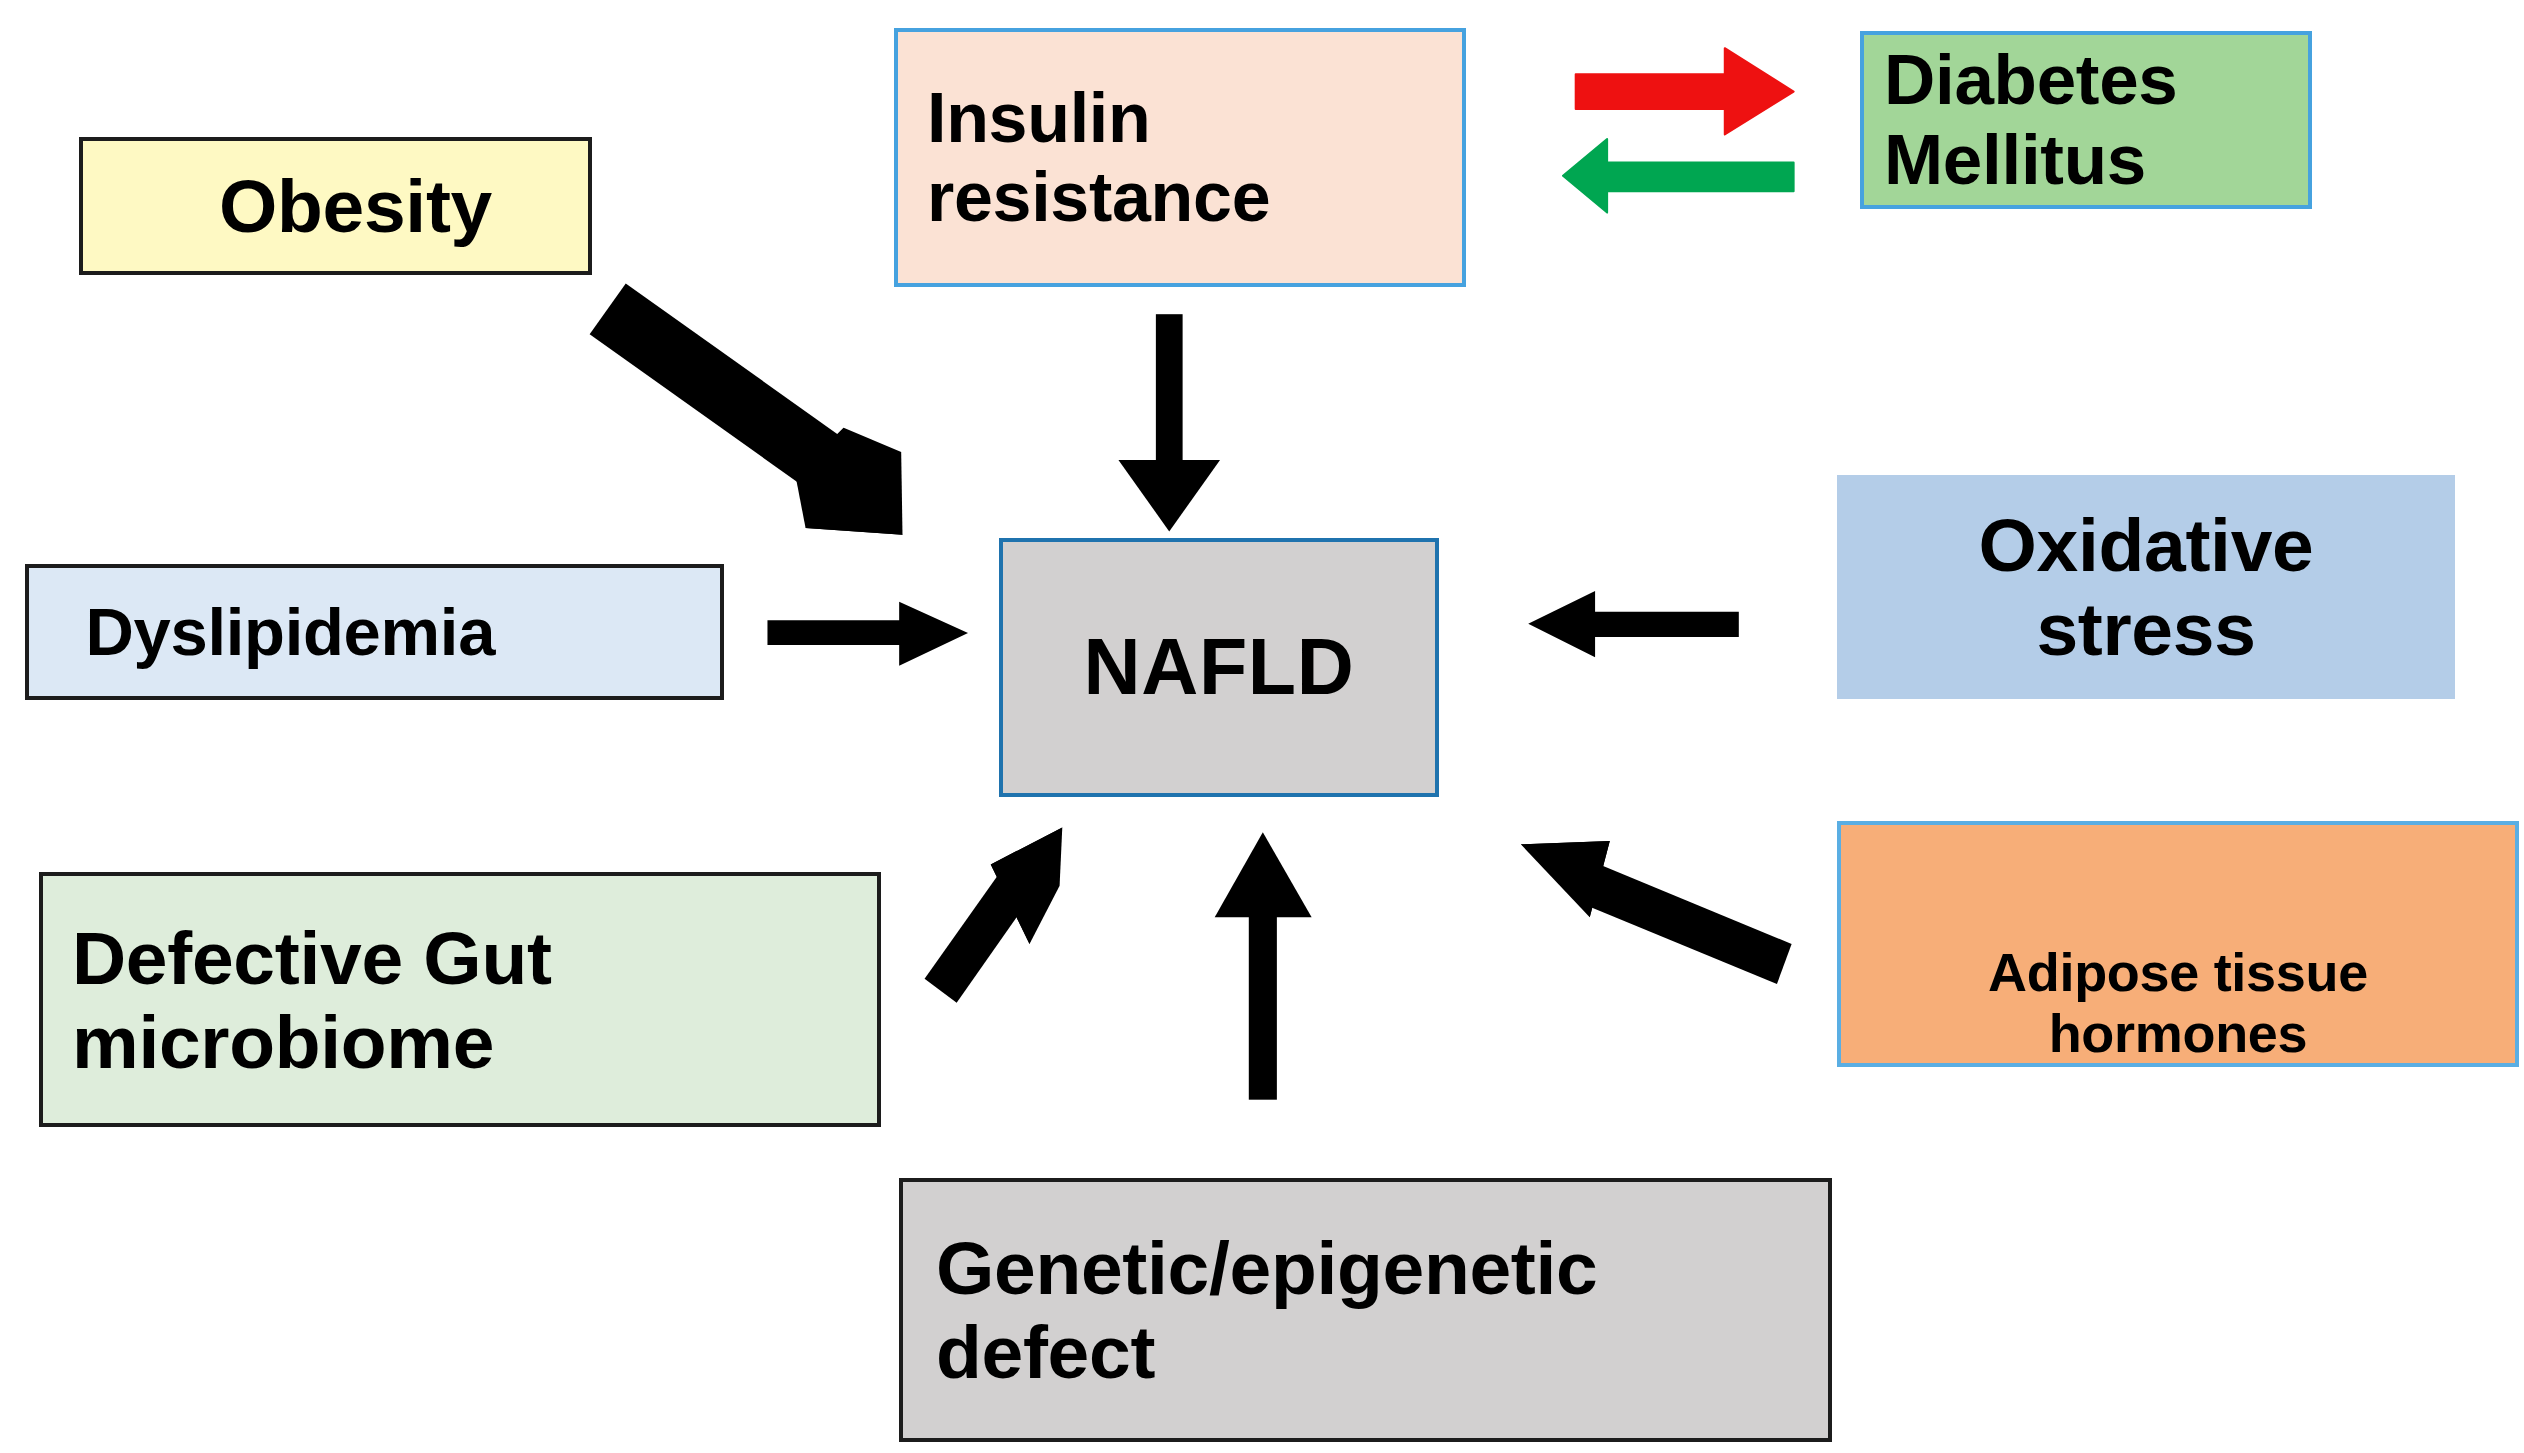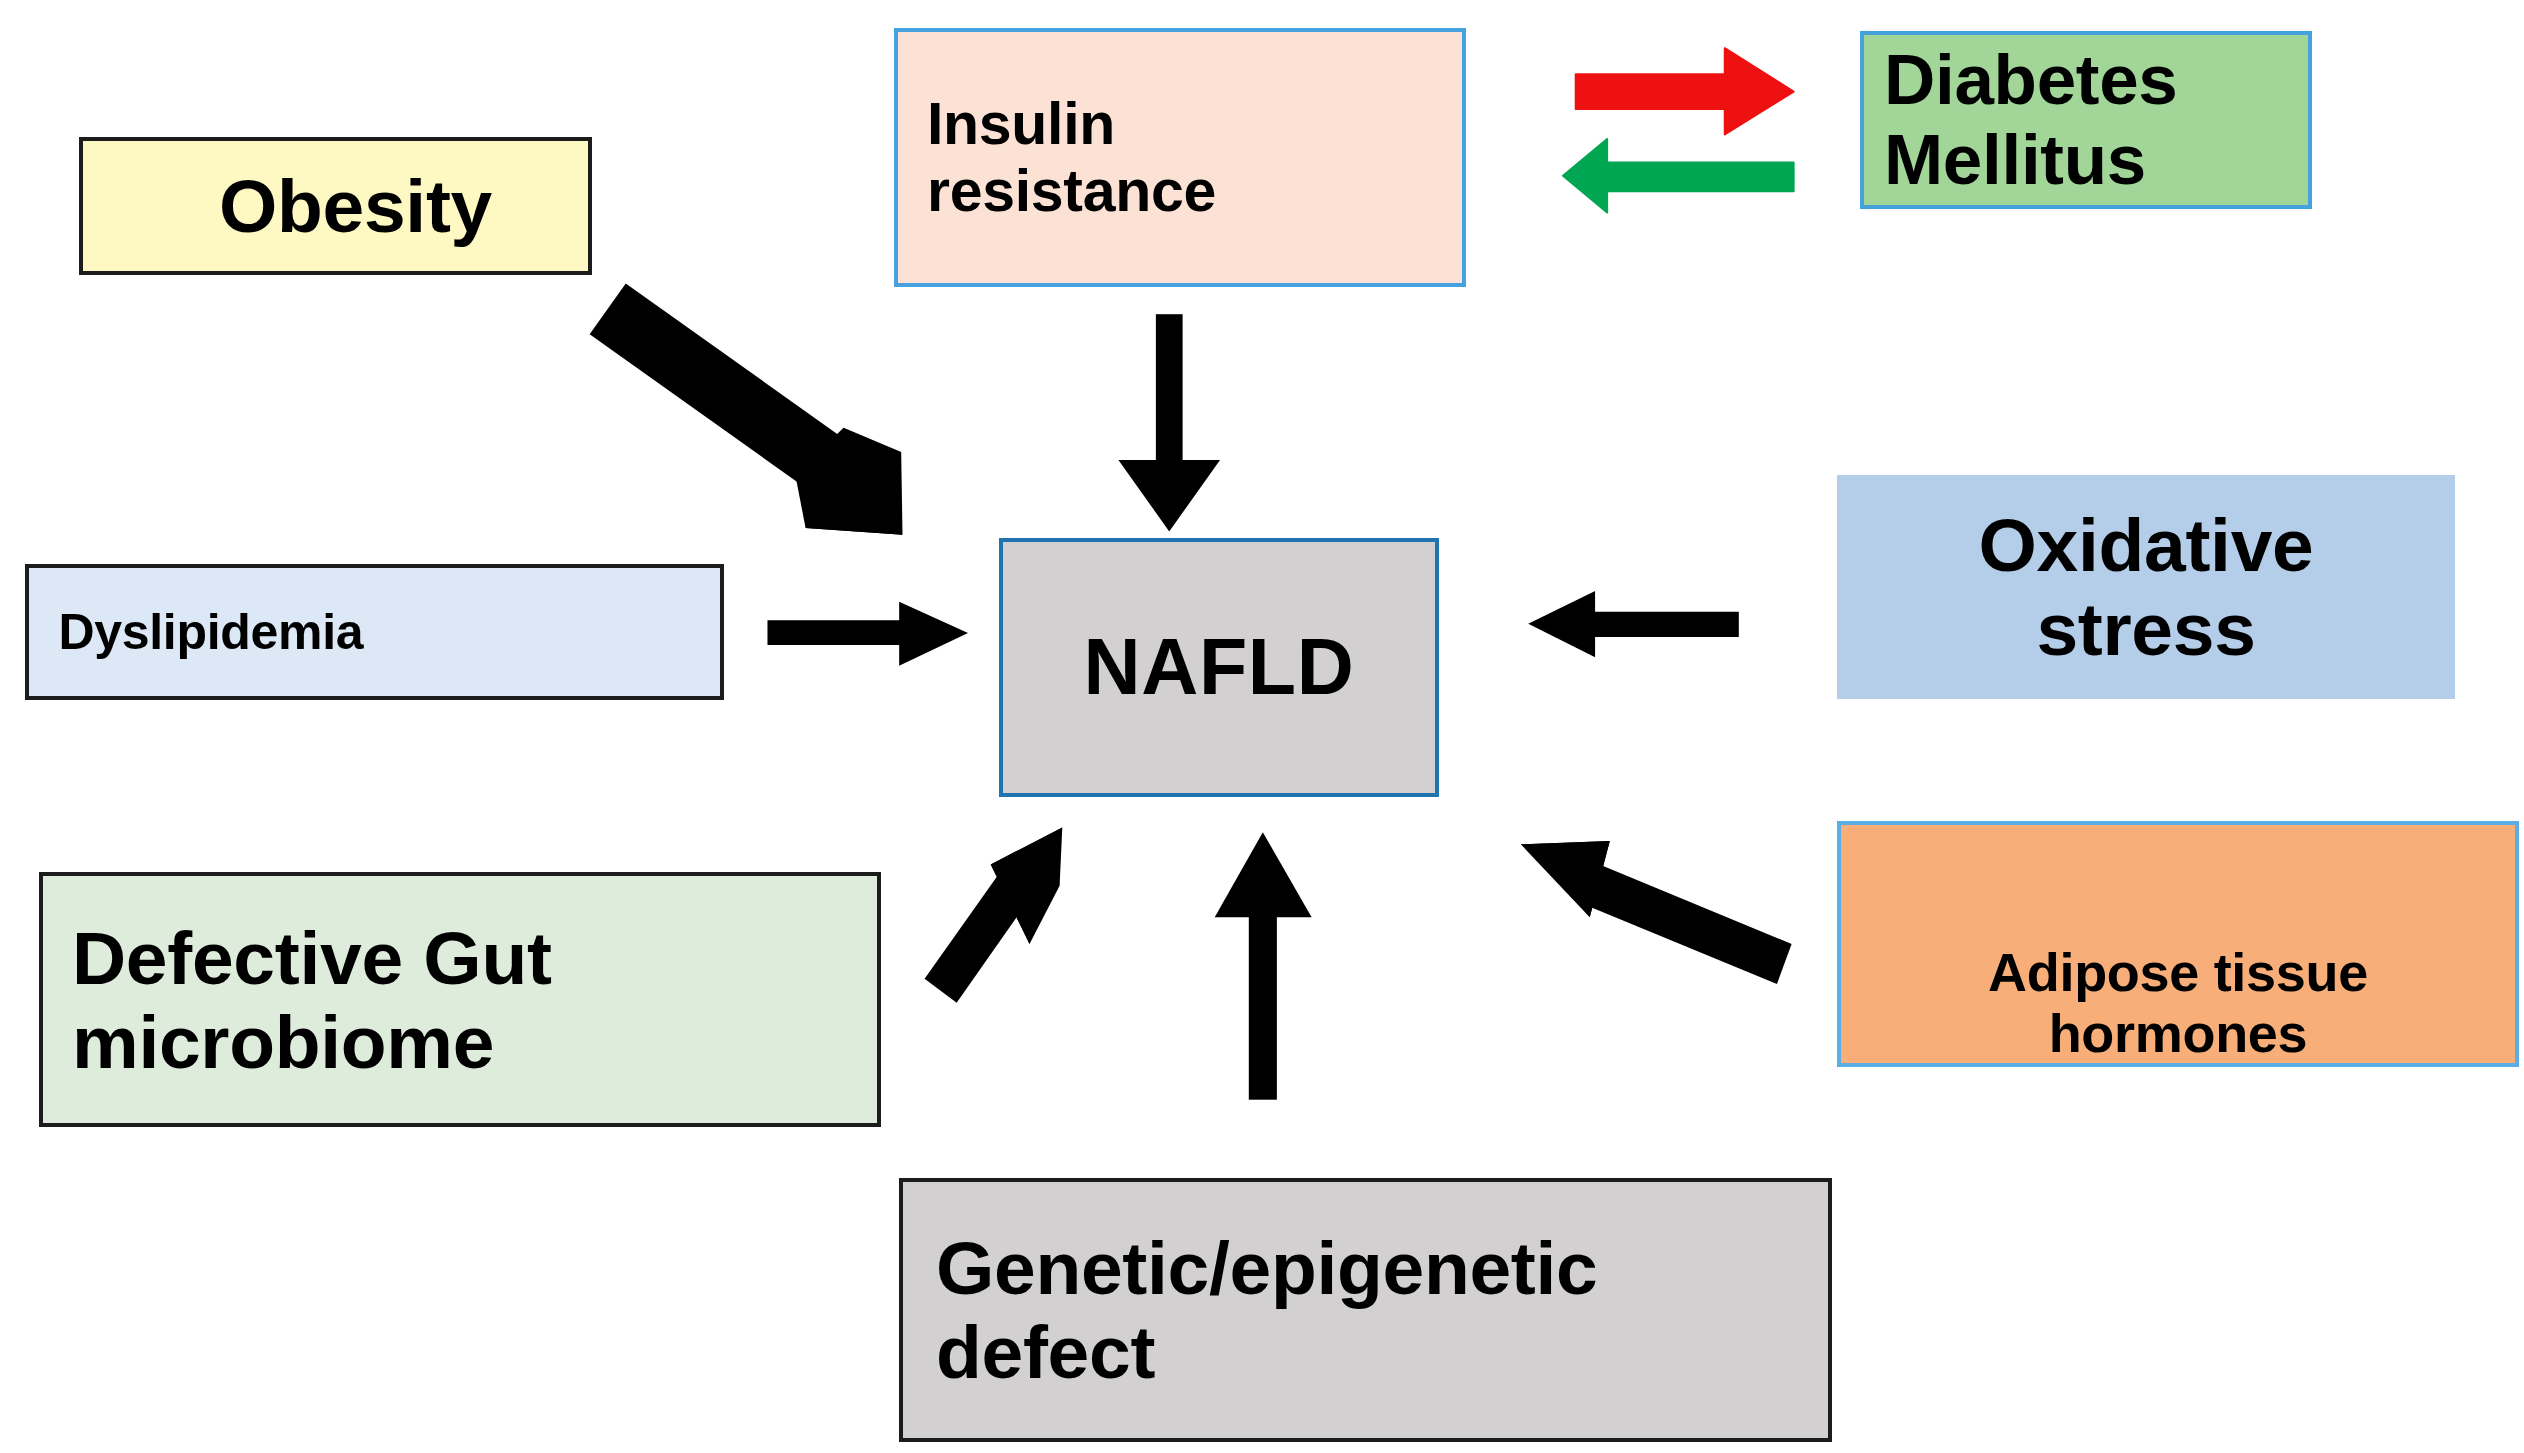--- a/index.html
+++ b/index.html
@@ -38,36 +38,36 @@
     left: 79px; top: 137px; width: 513px; height: 138px;
     background: #fef9c3;
     border: 4.7px solid #1c1c1c;
     font-size: 75px;
     padding-left: 40px;
   }
   #node-insulin-resistance {
     left: 894px; top: 28px; width: 572px; height: 259px;
     background: #FBE2D4;
     border: 4px solid #46A2DF;
-    font-size: 59px;
+    font-size: 70px;
     padding-left: 29px;
   }
   #node-diabetes-mellitus {
     left: 1860px; top: 31px; width: 452px; height: 178px;
     background: #A2D698;
     border: 4px solid #46A2DF;
     font-size: 71px;
     padding-left: 20px;
   }
   #node-dyslipidemia {
     left: 25.4px; top: 564px; width: 699px; height: 136px;
     background: #DCE8F5;
     border: 4.7px solid #1c1c1c;
-    font-size: 50px;
-    padding-left: 29px;
+    font-size: 67px;
+    padding-left: 56px;
   }
   #node-nafld {
     left: 999px; top: 538px; width: 440px; height: 259px;
     background: #D2D0D0;
     border: 4.7px solid #1F73AE;
     font-size: 79px;
     letter-spacing: 0.7px;
   }
   #node-oxidative-stress {
     left: 1837px; top: 475px; width: 618px; height: 224px;

